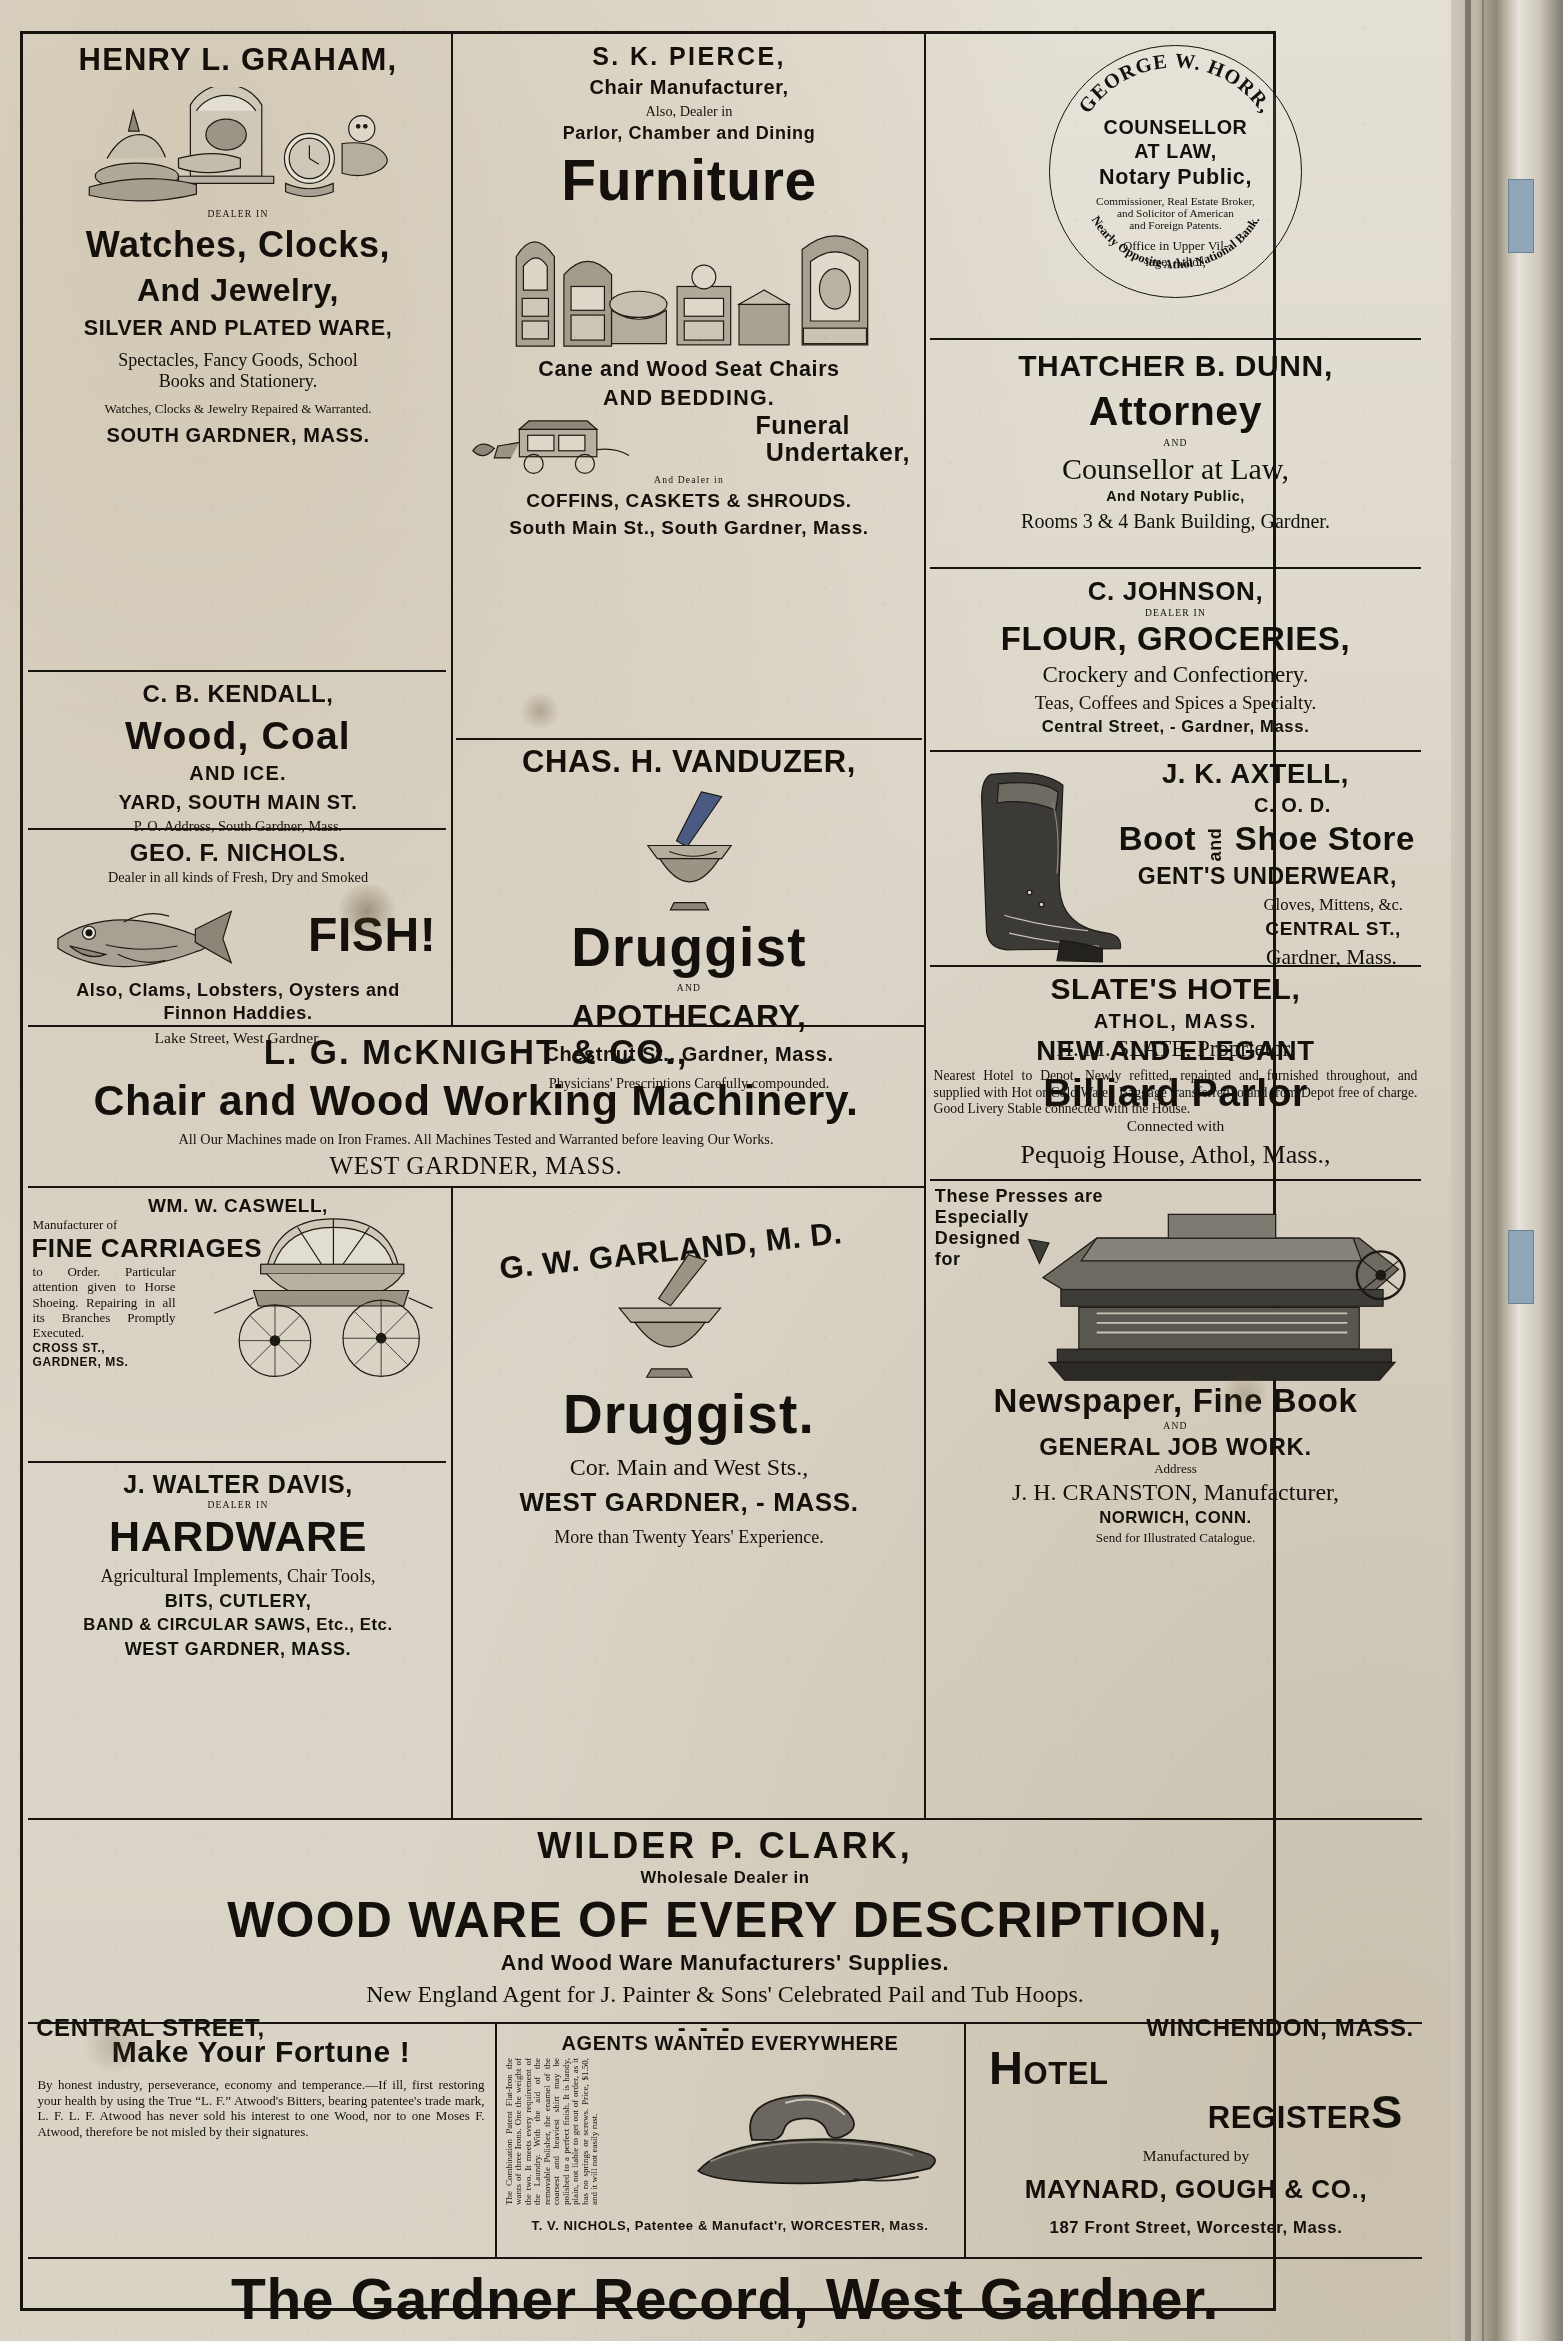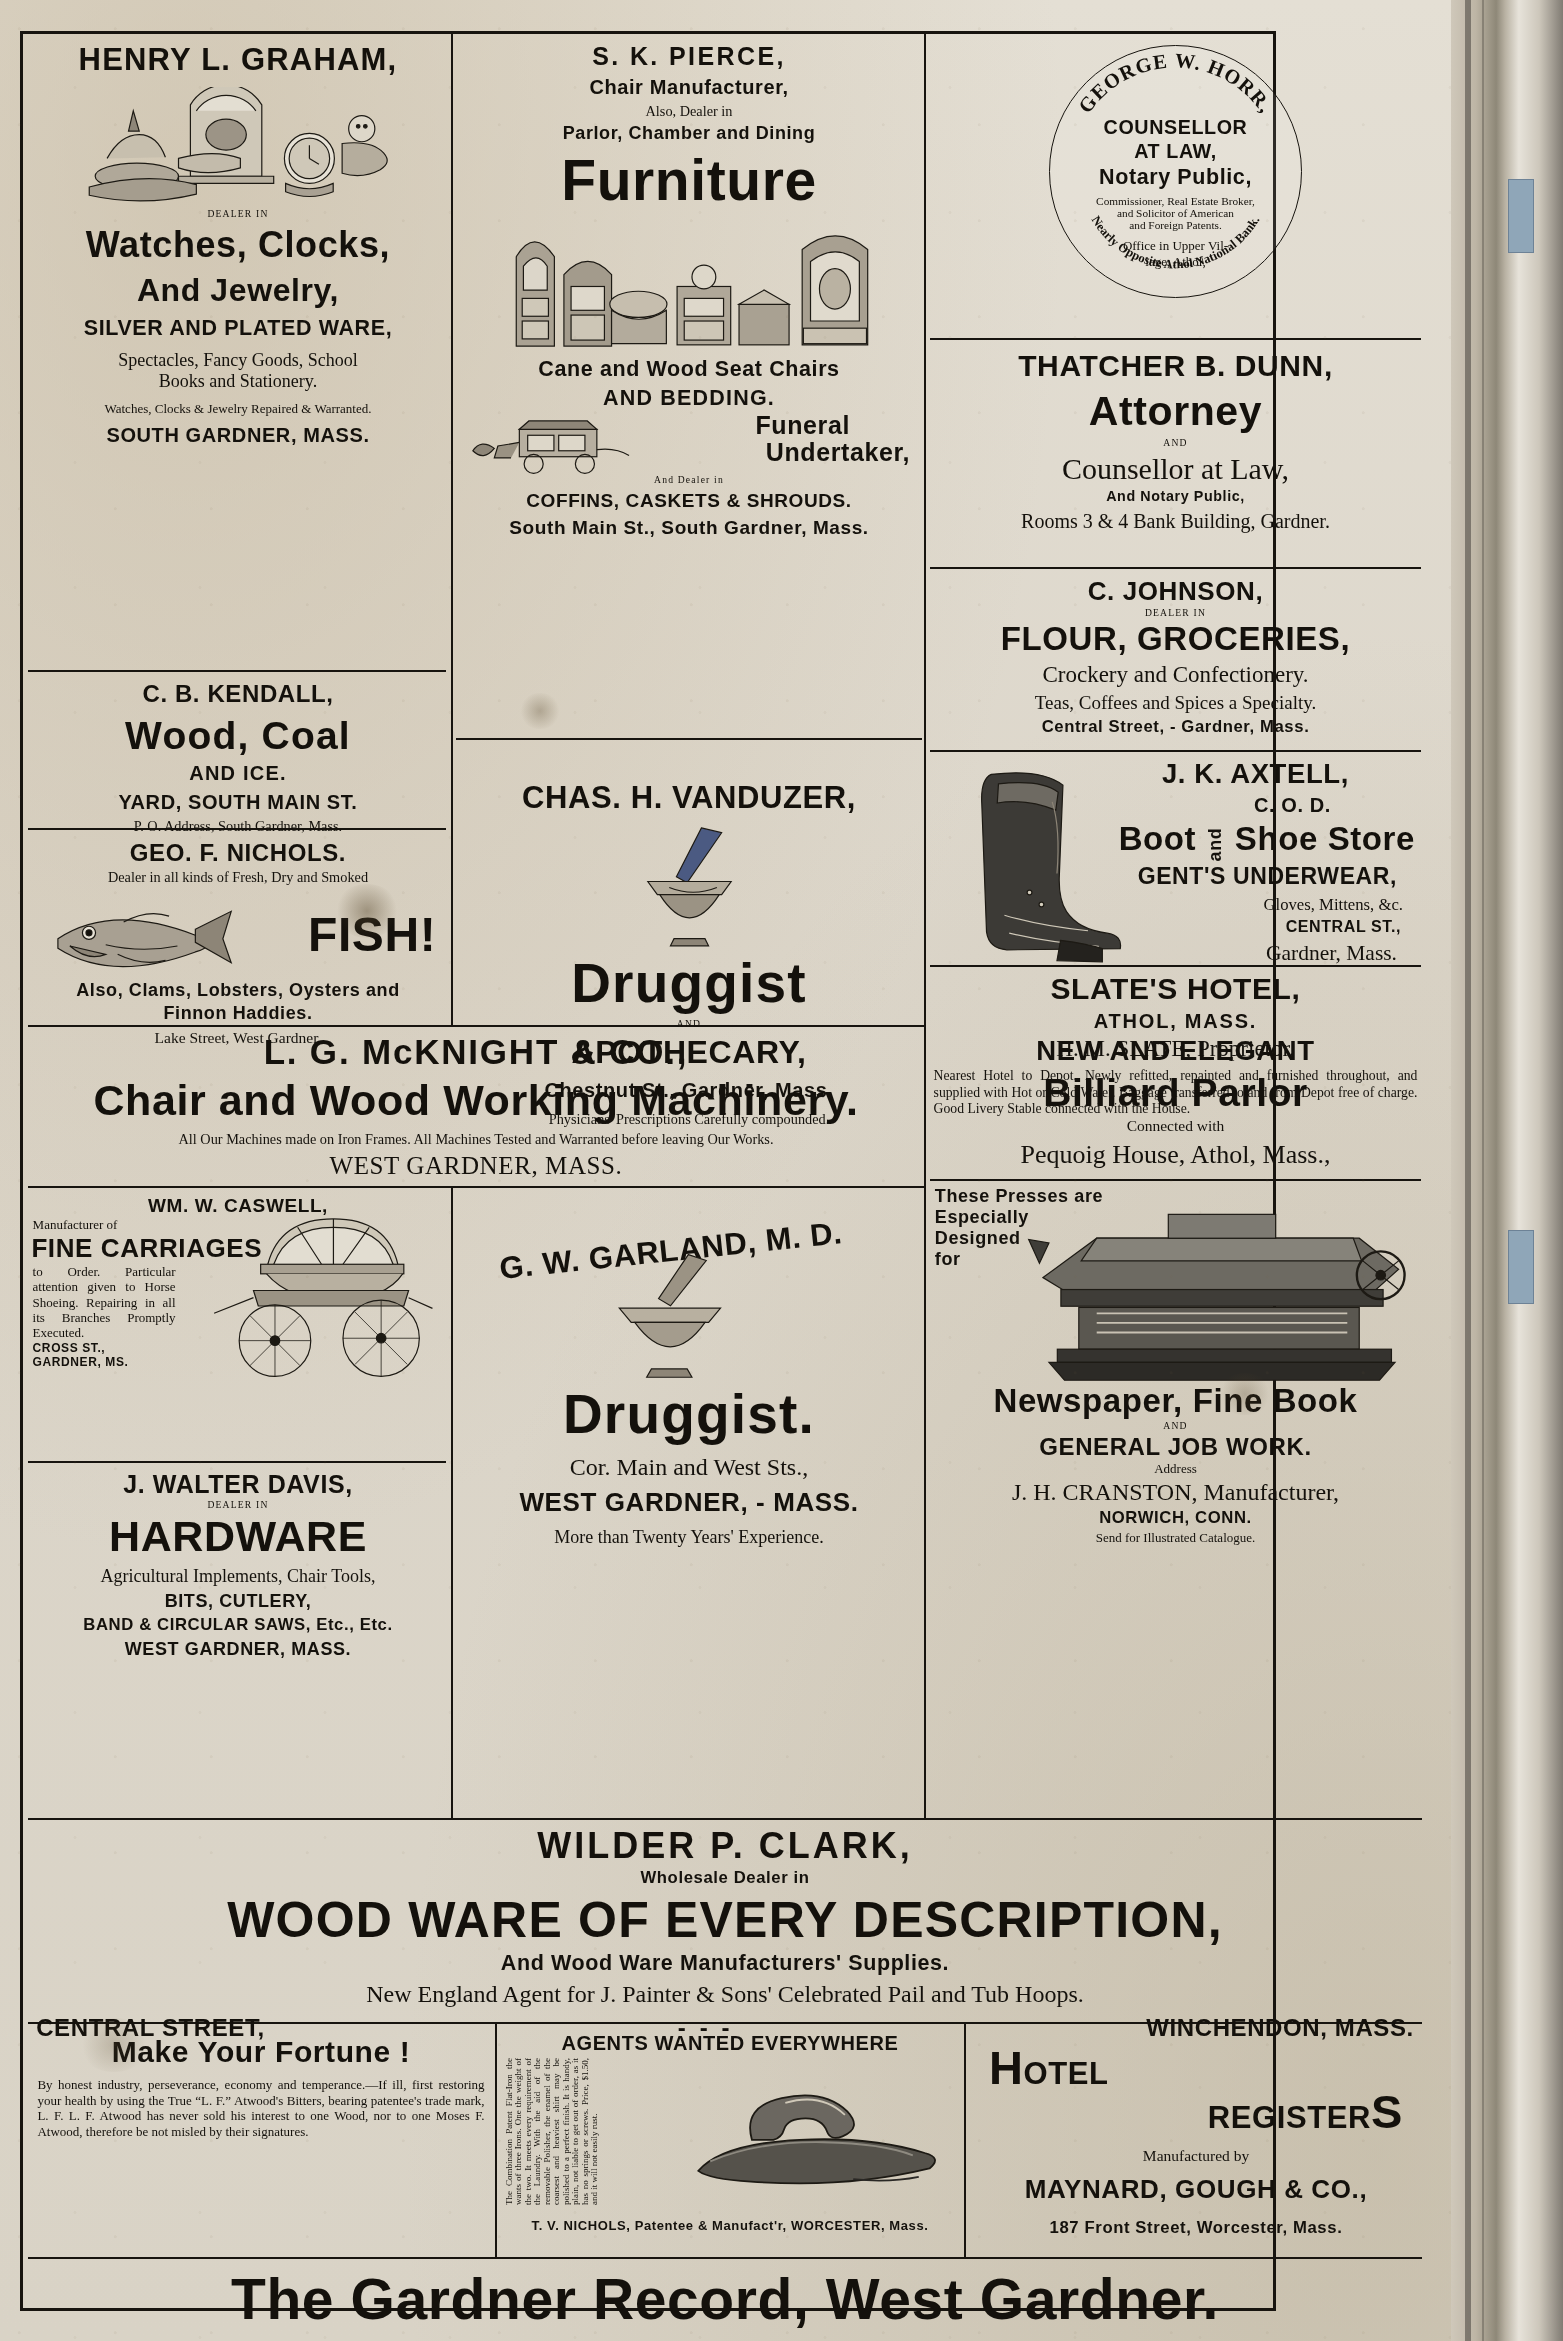--- a/index.html
+++ b/index.html
@@ -186,21 +186,21 @@
           </g>
         </svg>
         <div class="ttl" style="position:absolute;right:72px;top:0;font-size:25px;">Funeral</div>
         <div class="ttl" style="position:absolute;right:12px;top:27.5px;font-size:25px;">Undertaker,</div>
       </div>
       <div class="dash" style="margin-top:-3.6px;">And Dealer in</div>
       <div class="ttl" style="font-size:19px;margin-top:4.8px;">COFFINS, CASKETS &amp; SHROUDS.</div>
       <div class="ttl" style="font-size:19px;margin-top:4.8px;">South Main St.,  South Gardner, Mass.</div>
     </div>
 
-    <div class="cell" style="left:433px;top:746px;width:466px;">
+    <div class="cell" style="left:433px;top:710px;width:466px;">
       <div class="ttl" style="font-size:31px;letter-spacing:0.6px;">CHAS. H. VANDUZER,</div>
       <svg width="155" height="125" viewBox="0 0 260 210" style="margin:6px auto 0;">
         <g stroke="#1d1a14" stroke-width="2">
           <path d="M150 10 l34 8 l-58 84 l-18 -10 z" fill="#4b5a82"></path>
           <path d="M60 100 h140 l-16 22 h-108 z" fill="#b4ac9c"></path>
           <path d="M80 122 q50 78 100 0 z" fill="#9b9384"></path>
           <path d="M104 196 h52 l6 12 h-64 z" fill="#8d8577"></path>
           <path d="M96 110 q40 16 80 0" fill="none"></path>
         </g>
       </svg>
@@ -271,21 +271,21 @@
       </svg>
       <div class="ttl" style="font-size:27.5px;padding-right:72px;">J. K. AXTELL,</div>
       <div class="ttl" style="font-size:20px;margin-top:3.6px;padding-right:90px;">C. O. D.</div>
       <div style="margin-top:3.6px;padding-right:6px;font-size:0;">
         <span class="ttl" style="font-size:33px;">Boot</span>
         <span class="ttl" style="font-size:18px;display:inline-block;transform:rotate(-90deg);margin:0 2.4px;">and</span>
         <span class="ttl" style="font-size:33px;">Shoe Store</span>
       </div>
       <div class="ttl" style="font-size:23px;margin-top:4.8px;padding-right:24px;">GENT'S UNDERWEAR,</div>
       <div class="ser" style="font-size:16.7px;margin-top:4.8px;padding-right:18px;">Gloves, Mittens, &amp;c.</div>
-      <div class="ttl" style="font-size:16px;margin-top:3.6px;padding-right:20px;">CENTRAL ST.,</div>
+      <div class="ttl" style="font-size:19px;margin-top:3.6px;padding-right:20px;">CENTRAL ST.,</div>
       <div class="ser" style="font-size:21.5px;margin-top:4.8px;padding-right:24px;">Gardner,    Mass.</div>
     </div>
 
     <div class="hr" style="left:907px;top:931px;width:491px;height:1.8px;"></div>
 
     <div class="cell" style="left:907px;top:938px;width:491px;">
       <div class="ttl" style="font-size:30px;letter-spacing:0.6px;">SLATE'S HOTEL,</div>
       <div class="ttl" style="font-size:20px;margin-top:3.6px;letter-spacing:1.8px;">ATHOL, MASS.</div>
       <div class="ser" style="font-size:23px;margin-top:3.6px;">H. M. SLATE,  Proprietor.</div>
       <div class="ser just" style="font-size:13.7px;line-height:1.2;margin:6px 3.6px 0;">Nearest Hotel to Depot.  Newly refitted, repainted and furnished throughout, and supplied with Hot or Cold Water.   Baggage transferred to and from Depot free of charge.   Good Livery Stable connected with the House.</div>

